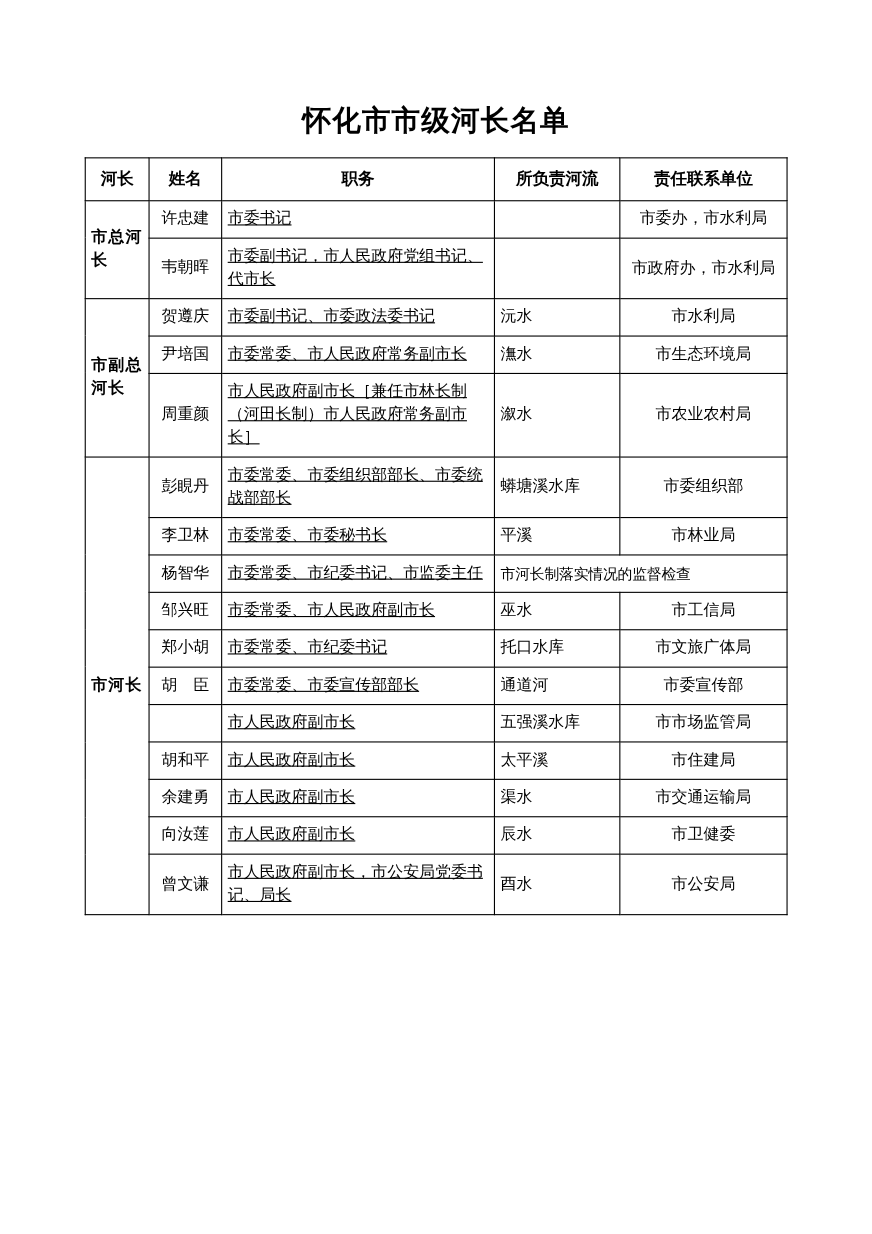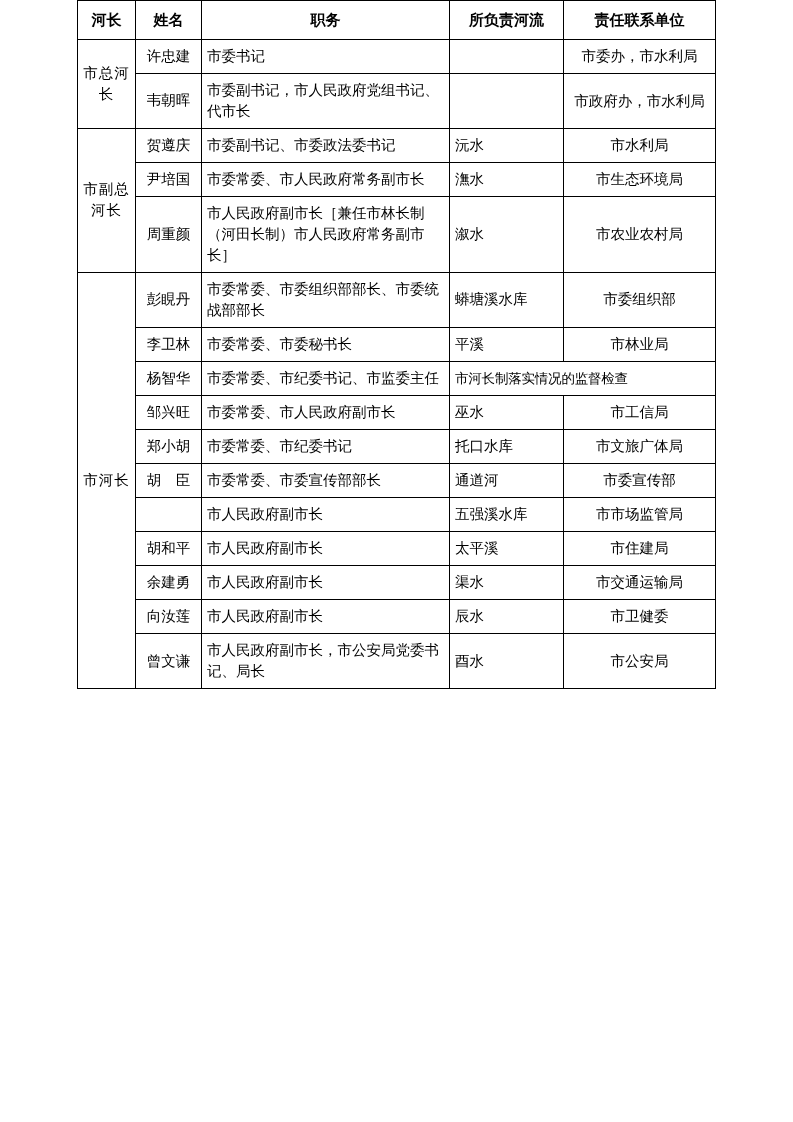--- a/index.html
+++ b/index.html
@@ -51,55 +51,57 @@
     padding: 8px 4px;
     font-size: 15px;
   }
   col.c-group { width: 58px; }
   col.c-name  { width: 66px; }
   col.c-post  { width: 248px; }
   col.c-river { width: 114px; }
   col.c-unit  { width: 152px; }
 
   td.group-cell {
-    text-align: center;
-    font-weight: normal;
+    text-align: left;
+    font-weight: bold;
     letter-spacing: 1px;
     padding-left: 2px;
     padding-right: 2px;
   }
   td.name-cell {
     text-align: center;
     padding-left: 3px;
     padding-right: 3px;
     white-space: nowrap;
   }
   td.post-cell {
     text-align: left;
     padding-left: 7px;
+    text-decoration: underline;
   }
   td.river-cell {
   }
   td.river-cell.long {
     font-size: 13.5px;
     letter-spacing: -0.2px;
   }
   td.unit-cell {
     text-align: center;
     padding-left: 9px;
   }
   td.unit-cell.wrap {
     line-height: 1.4;
   }
 </style>
 </head>
 <body>
 
 <div class="page">
 
+  <div class="doc-title">怀化市市级河长名单</div>
 
   <table class="river-table">
     <colgroup>
       <col class="c-group">
       <col class="c-name">
       <col class="c-post">
       <col class="c-river">
       <col class="c-unit">
     </colgroup>
     <thead>

